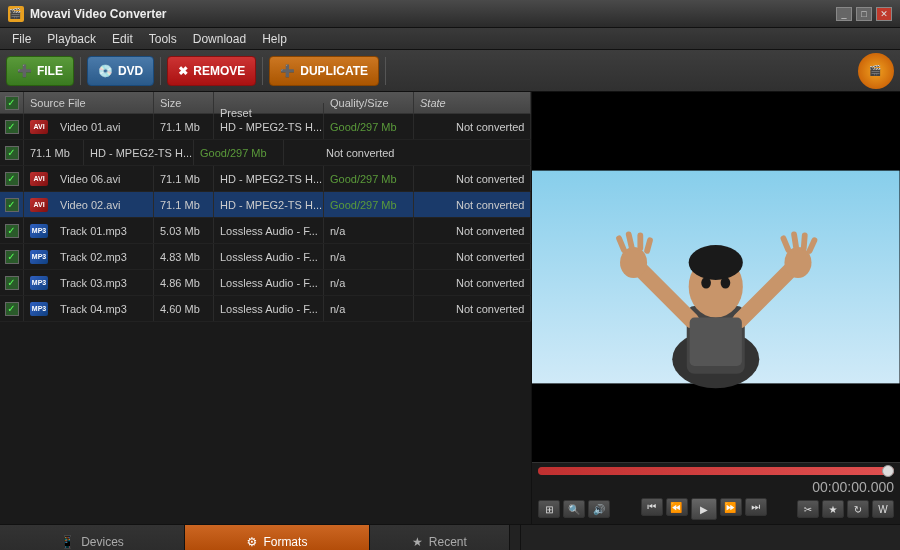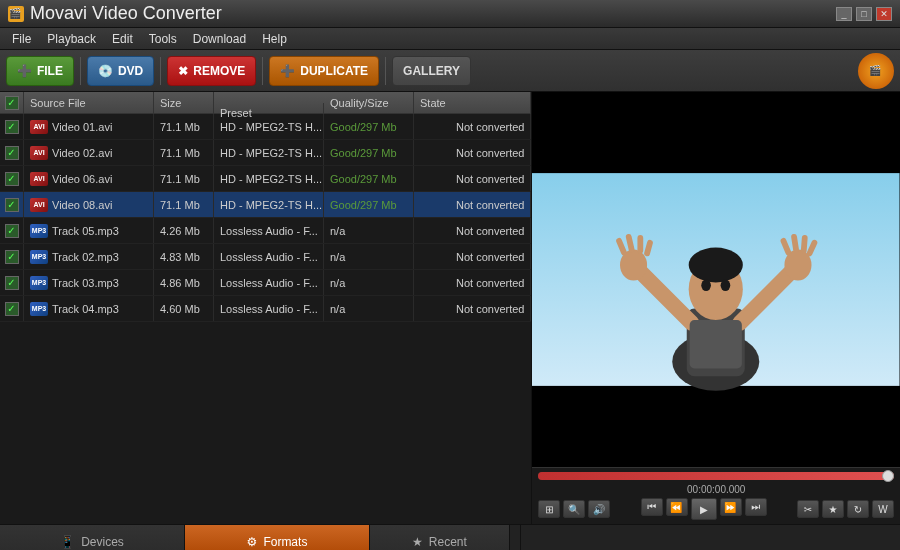--- a/index.html
+++ b/index.html
@@ -1,21 +1,21 @@
 <!DOCTYPE html>
 <html><head>
   <meta charset="utf-8">
   <style>
     * { box-sizing: border-box; margin: 0; padding: 0; }
     body { width: 900px; height: 550px; overflow: hidden; background: #2a2a2a; font-family: 'Segoe UI', Tahoma, Arial, sans-serif; font-size: 12px; color: #ddd; user-select: none; }
 
     
     .titlebar { height: 28px; background: linear-gradient(to bottom, #4a4a4a, #2a2a2a); display: flex; align-items: center; padding: 0 8px; border-bottom: 1px solid #111; }
     .titlebar-icon { width: 16px; height: 16px; margin-right: 6px; background: #e8a020; border-radius: 2px; display: flex; align-items: center; justify-content: center; font-size: 10px; }
-    .titlebar-title { flex: 1; font-size: 18px; color: #eee; }
+    .titlebar-title { flex: 1; font-size: 12px; color: #eee; font-weight: bold; }
     .titlebar-controls { display: flex; gap: 4px; }
     .titlebar-btn { width: 16px; height: 14px; background: #666; border: 1px solid #888; display: flex; align-items: center; justify-content: center; font-size: 9px; color: #ddd; cursor: pointer; }
     .titlebar-btn.close { background: #c0392b; }
 
     
     .menubar { height: 22px; background: linear-gradient(to bottom, #3a3a3a, #2d2d2d); display: flex; align-items: center; padding: 0 4px; border-bottom: 1px solid #111; }
     .menu-item { padding: 2px 8px; color: #ddd; font-size: 12px; cursor: pointer; border-radius: 2px; }
 
     
     .toolbar { height: 42px; background: linear-gradient(to bottom, #3d3d3d, #303030); display: flex; align-items: center; padding: 0 6px; gap: 4px; border-bottom: 1px solid #111; }
@@ -36,48 +36,48 @@
 
     
     .file-table { flex: 1; overflow: hidden; }
     .file-header { display: flex; background: linear-gradient(to bottom, #555, #444); border-bottom: 1px solid #333; height: 22px; align-items: center; }
     .fh-cell { padding: 0 6px; font-size: 11px; color: #ccc; border-right: 1px solid #333; height: 100%; display: flex; align-items: center; }
     .fh-check { width: 24px; justify-content: center; }
     .fh-name { width: 130px; text-align: right; }
     .fh-size { width: 60px; }
     .fh-preset { width: 110px; margin-top: 21px; }
     .fh-quality { width: 90px; }
-    .fh-state { flex: 1; }
+    .fh-state { flex: 1; font-style: italic; }
 
     .file-row { display: flex; align-items: center; height: 26px; border-bottom: 1px solid #222; cursor: pointer; }
     .file-row.selected { background: #1a3a6a; }
     .fr-cell { padding: 0 6px; font-size: 11px; color: #ccc; border-right: 1px solid #2a2a2a; height: 100%; display: flex; align-items: center; overflow: hidden; white-space: nowrap; }
     .fr-check { width: 24px; justify-content: center; }
-    .fr-name { width: 130px; gap: 4px; }
+    .fr-name { width: 130px; gap: 12px; }
     .fr-size { width: 60px; }
     .fr-preset { width: 110px; }
     .fr-quality { width: 90px; color: #5a9a3a; }
     .fr-quality.na { color: #ccc; }
     .fr-state { flex: 1; margin-left: 36px; }
 
     .file-icon-video { width: 18px; height: 14px; background: linear-gradient(135deg, #c03030, #801010); border-radius: 2px; display: flex; align-items: center; justify-content: center; font-size: 7px; color: #fff; font-weight: bold; flex-shrink: 0; }
     .file-icon-audio { width: 18px; height: 14px; background: linear-gradient(135deg, #3060c0, #104080); border-radius: 2px; display: flex; align-items: center; justify-content: center; font-size: 7px; color: #fff; font-weight: bold; flex-shrink: 0; }
 
     .checkbox { width: 14px; height: 14px; border: 1px solid #666; background: #2a5a2a; display: flex; align-items: center; justify-content: center; font-size: 10px; color: #5f5; flex-shrink: 0; }
 
     
     .right-panel { width: 380px; display: flex; flex-direction: column; background: #111; }
     .video-preview { flex: 1; position: relative; background: #000; overflow: hidden; }
 
     
     .playback-bar { background: #1a1a1a; padding: 4px 6px; border-top: 1px solid #333; }
     .progress-bar { height: 8px; background: #333; border-radius: 4px; margin-bottom: 4px; position: relative; }
     .progress-fill { height: 100%; width: 100%; background: linear-gradient(to right, #c03030, #e05050); border-radius: 4px; }
     .progress-thumb { position: absolute; right: 0; top: -2px; width: 12px; height: 12px; background: #ddd; border-radius: 50%; border: 1px solid #999; }
-    .time-display { font-size: 10px; color: #aaa; text-align: center; margin-bottom: 3px; }
+    .time-display { font-size: 14px; color: #aaa; text-align: right; margin-bottom: 3px; }
     .controls-row { display: flex; align-items: center; justify-content: space-between; }
     .ctrl-left { display: flex; gap: 3px; align-items: center; }
     .ctrl-right { display: flex; gap: 3px; align-items: center; }
     .ctrl-btn { width: 22px; height: 18px; background: linear-gradient(to bottom, #555, #3a3a3a); border: 1px solid #333; border-radius: 2px; display: flex; align-items: center; justify-content: center; cursor: pointer; font-size: 10px; color: #ddd; }
     .ctrl-btn.play { width: 26px; height: 22px; background: linear-gradient(to bottom, #666, #444); }
     .ctrl-center { display: flex; gap: 3px; }
 
     
     .bottom-tabs { height: 36px; display: flex; background: #222; border-top: 1px solid #111; border-bottom: 1px solid #111; }
     .tab-item { flex: 1; display: flex; align-items: center; justify-content: center; gap: 6px; cursor: pointer; border-right: 1px solid #111; }
@@ -123,23 +123,20 @@
   <div class="tb-btn tb-btn-red">
     <span>✖</span>
     <span>REMOVE</span>
   </div>
   <div class="tb-sep"></div>
   <div class="tb-btn tb-btn-orange">
     <span>➕</span>
     <span>DUPLICATE</span>
   </div>
   <div class="tb-sep"></div>
-  <div class="tb-btn tb-btn-gray">
-    <span>GALLERY</span>
-  </div>
   <div class="movavi-logo" style="margin-left:auto;">🎬</div>
 </div>
 
 <div class="main">
 
   <div class="left-panel">
     <div class="file-table">
 
       <div class="file-header">
         <div class="fh-cell fh-check">
@@ -163,24 +160,20 @@
       </div>
       <div class="fr-cell fr-size">71.1 Mb</div>
       <div class="fr-cell fr-preset">HD - MPEG2-TS H...</div>
       <div class="fr-cell fr-quality">Good/297 Mb</div>
       <div class="fr-cell fr-state">Not converted</div>
     </div>
           <div class="file-row">
       <div class="fr-cell fr-check">
         <div class="checkbox">✓</div>
       </div>
-      <div class="fr-cell fr-name">
-        <div class="file-icon-video">AVI</div>
-        <span>Video 02.avi</span>
-      </div>
       <div class="fr-cell fr-size">71.1 Mb</div>
       <div class="fr-cell fr-preset">HD - MPEG2-TS H...</div>
       <div class="fr-cell fr-quality">Good/297 Mb</div>
       <div class="fr-cell fr-state">Not converted</div>
     </div>
           <div class="file-row">
       <div class="fr-cell fr-check">
         <div class="checkbox">✓</div>
       </div>
       <div class="fr-cell fr-name">
@@ -191,36 +184,36 @@
       <div class="fr-cell fr-preset">HD - MPEG2-TS H...</div>
       <div class="fr-cell fr-quality">Good/297 Mb</div>
       <div class="fr-cell fr-state">Not converted</div>
     </div>
           <div class="file-row selected">
       <div class="fr-cell fr-check">
         <div class="checkbox">✓</div>
       </div>
       <div class="fr-cell fr-name">
         <div class="file-icon-video">AVI</div>
-        <span>Video 08.avi</span>
+        <span>Video 02.avi</span>
       </div>
       <div class="fr-cell fr-size">71.1 Mb</div>
       <div class="fr-cell fr-preset">HD - MPEG2-TS H...</div>
       <div class="fr-cell fr-quality">Good/297 Mb</div>
       <div class="fr-cell fr-state">Not converted</div>
     </div>
           <div class="file-row">
       <div class="fr-cell fr-check">
         <div class="checkbox">✓</div>
       </div>
       <div class="fr-cell fr-name">
         <div class="file-icon-audio">MP3</div>
-        <span>Track 05.mp3</span>
-      </div>
-      <div class="fr-cell fr-size">4.26 Mb</div>
+        <span>Track 01.mp3</span>
+      </div>
+      <div class="fr-cell fr-size">5.03 Mb</div>
       <div class="fr-cell fr-preset">Lossless Audio - F...</div>
       <div class="fr-cell fr-quality na">n/a</div>
       <div class="fr-cell fr-state">Not converted</div>
     </div>
           <div class="file-row">
       <div class="fr-cell fr-check">
         <div class="checkbox">✓</div>
       </div>
       <div class="fr-cell fr-name">
         <div class="file-icon-audio">MP3</div>

